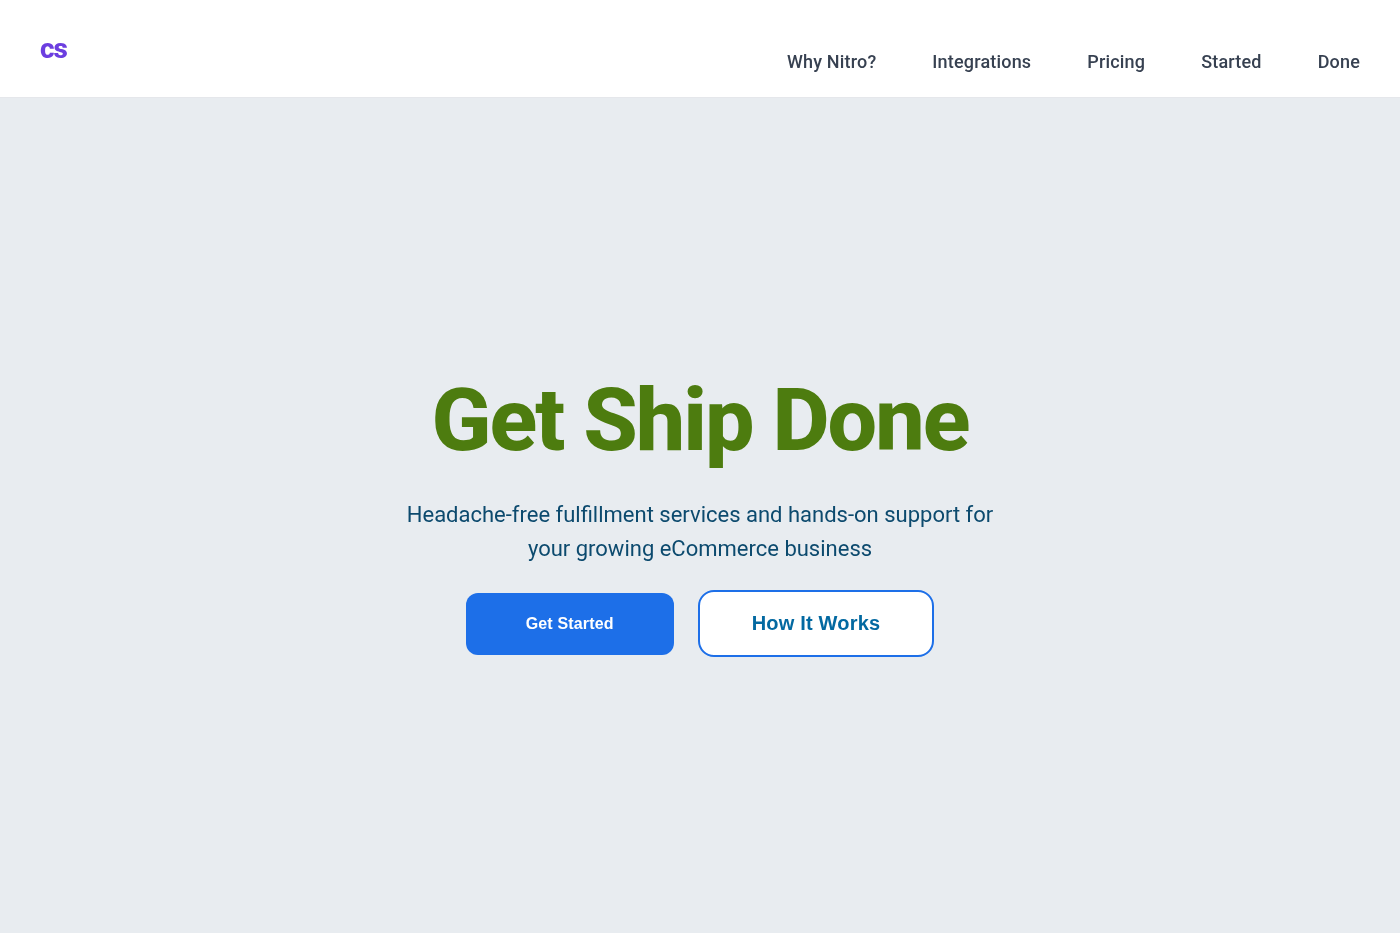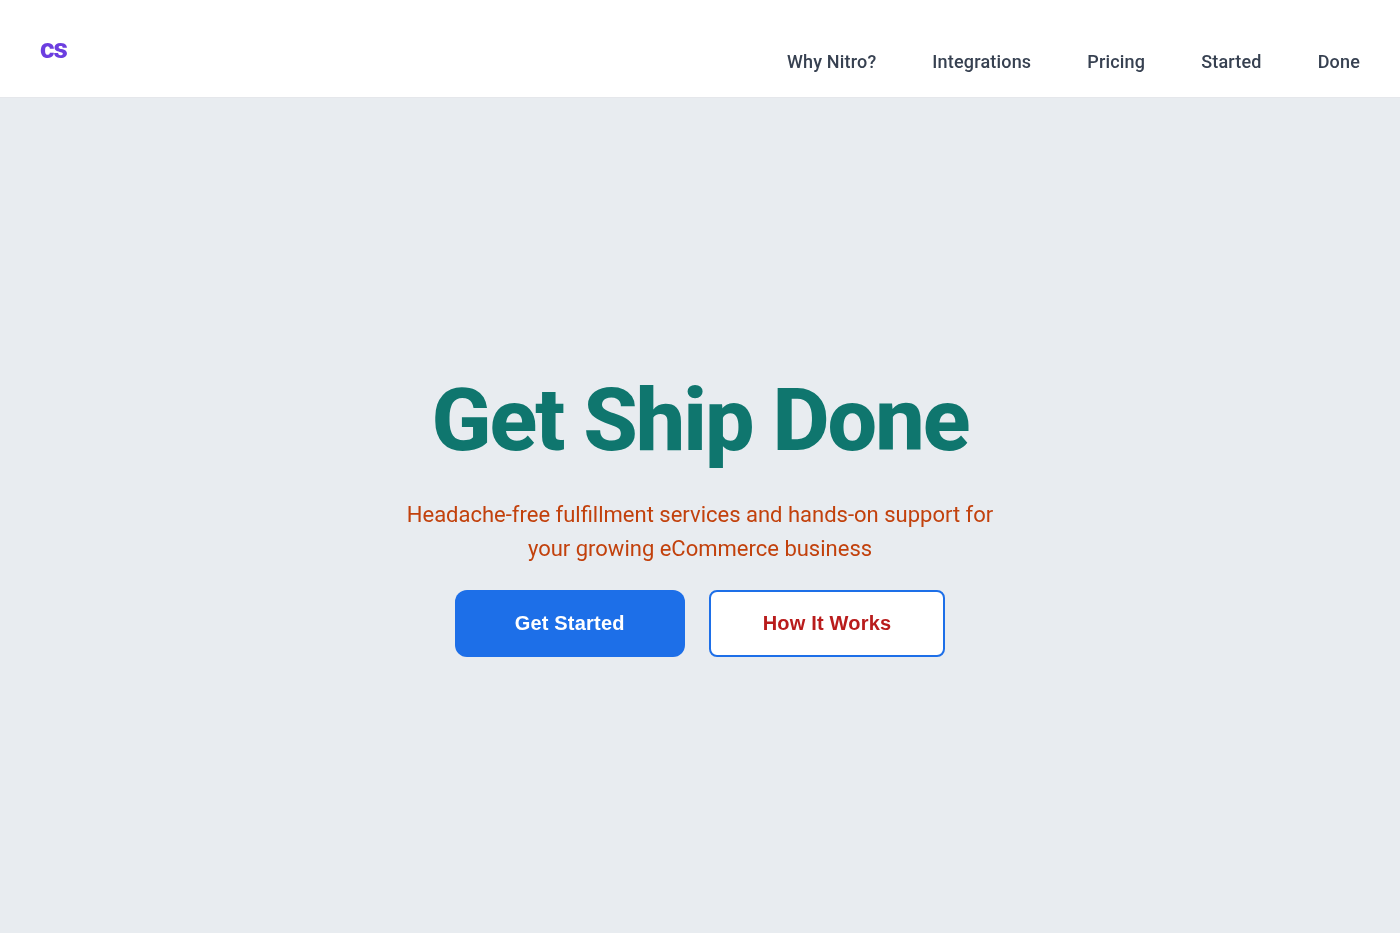--- a/index.html
+++ b/index.html
@@ -59,59 +59,59 @@
       flex-direction: column;
       align-items: center;
       justify-content: center;
       text-align: center;
       padding: 0 40px;
     }
 
     .hero-title {
       font-size: 88px;
       font-weight: 800;
-      color: #0f766e;
+      color: #4d7c0f;
       line-height: 1.05;
       letter-spacing: -2px;
       margin-bottom: 32px;
     }
 
     .hero-subtitle {
       font-size: 22px;
-      color: #c2410c;
+      color: #0c4a6e;
       font-weight: 400;
       line-height: 1.55;
       max-width: 620px;
       margin-bottom: 24px;
     }
 
     .hero-buttons {
       display: flex;
       gap: 24px;
       align-items: center;
     }
 
     .btn-primary {
       background: #1d6fe8;
       color: #ffffff;
       border: none;
       border-radius: 12px;
       padding: 22px 60px;
-      font-size: 20px;
+      font-size: 16px;
       font-weight: 700;
       cursor: pointer;
       letter-spacing: 0.01em;
       transition: background 0.2s;
     }
 
     .btn-secondary {
       background: #ffffff;
-      color: #b91c1c;
+      color: #0369a1;
       border: 2px solid #1d6fe8;
-      border-radius: 8px;
+      border-radius: 16px;
       padding: 20px 52px;
       font-size: 20px;
       font-weight: 700;
       cursor: pointer;
       letter-spacing: 0.01em;
       transition: background 0.2s, color 0.2s;
     }
   </style>
 </head>
 <body>

